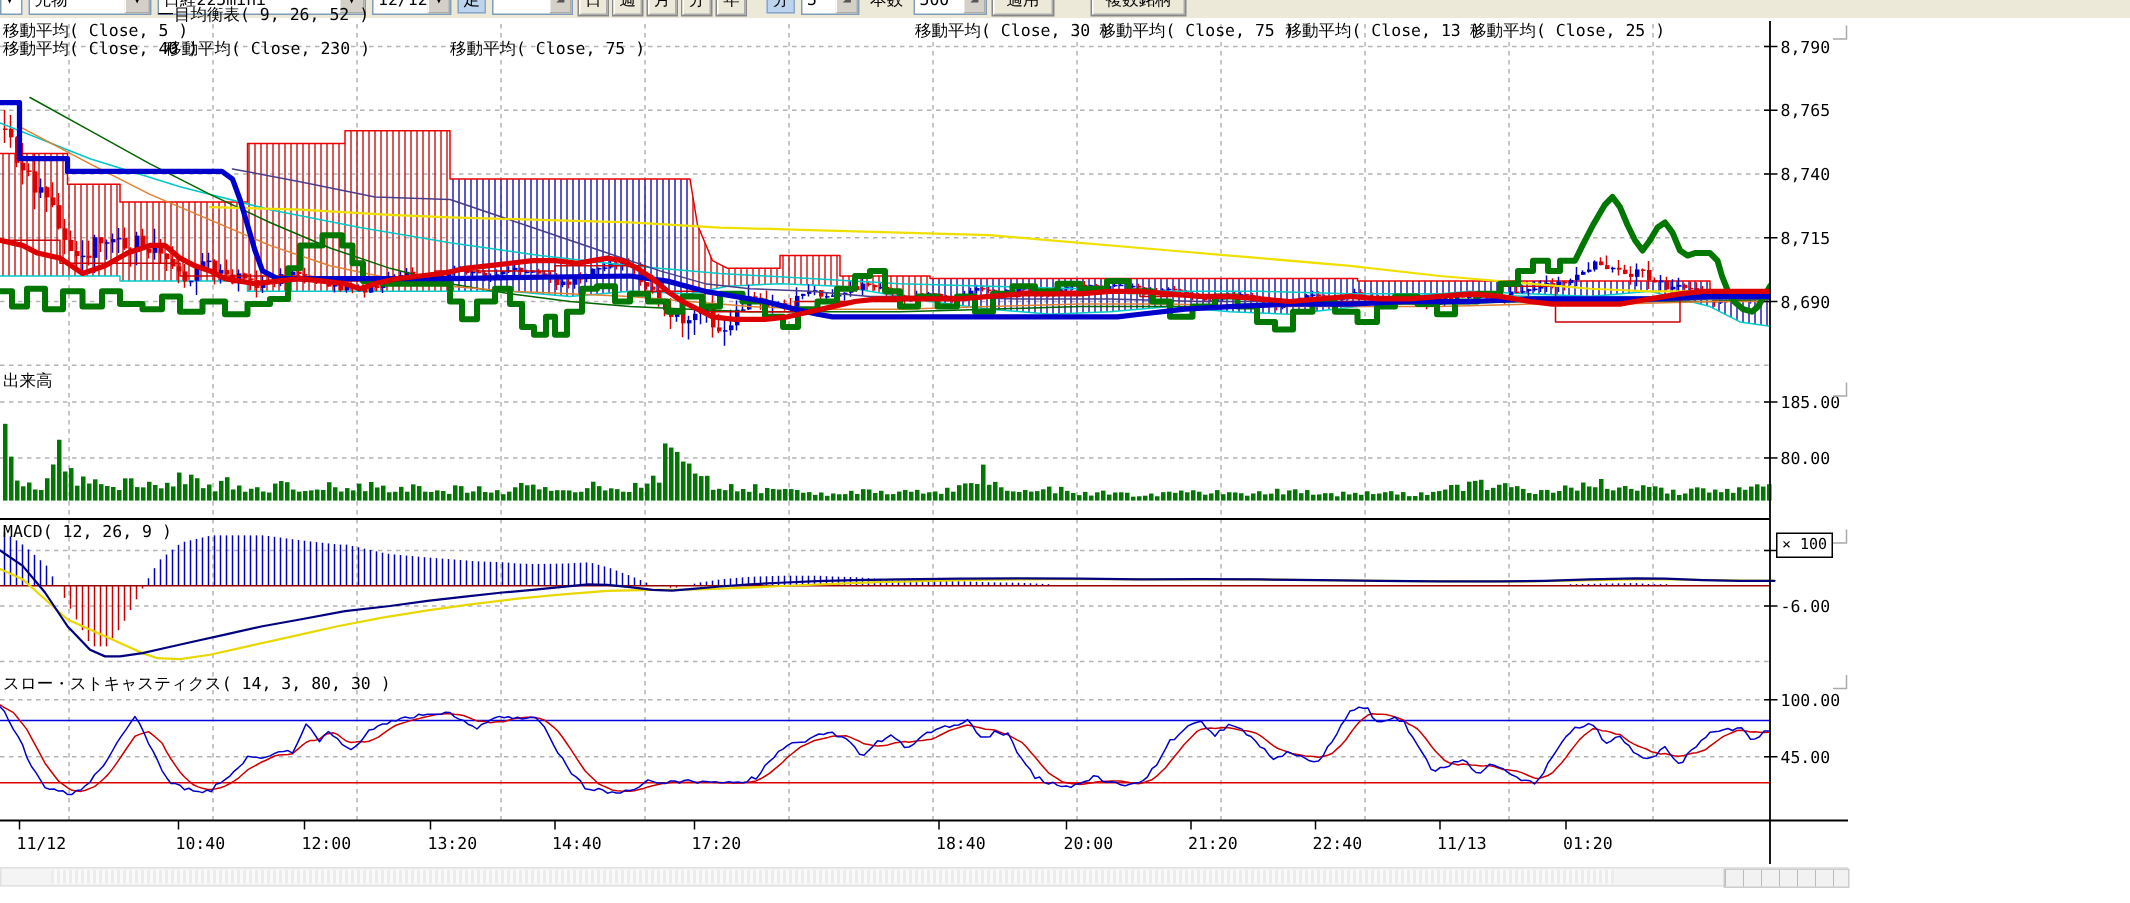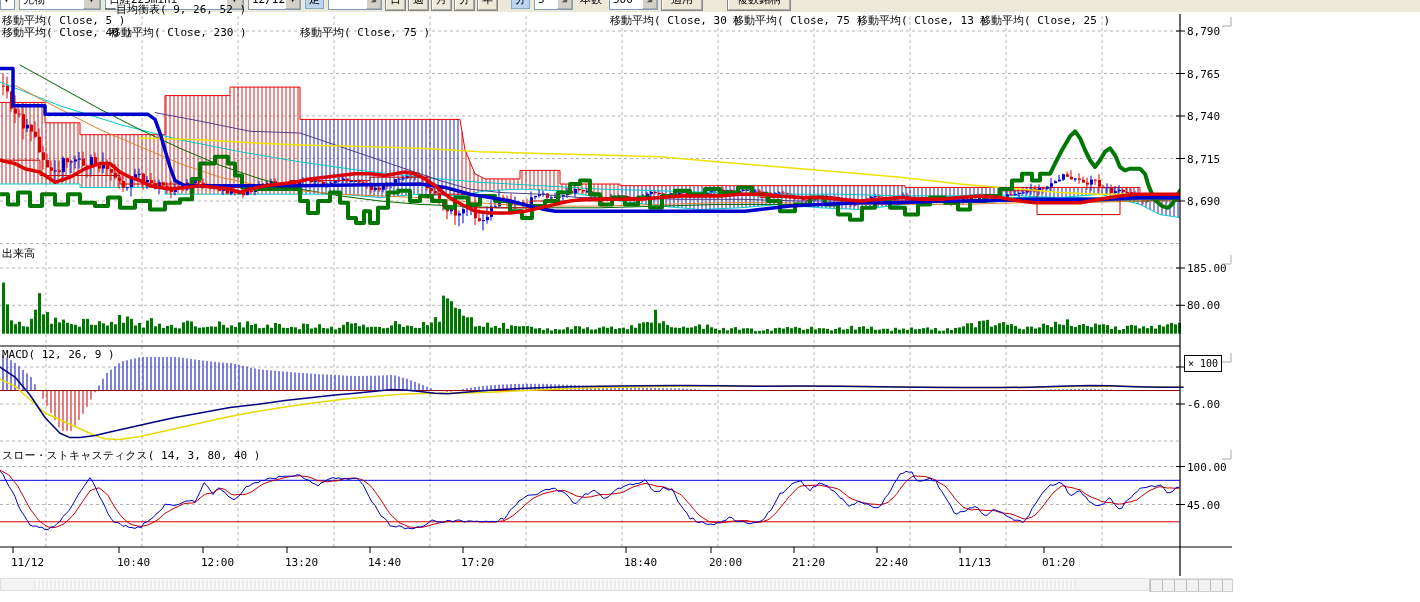--- a/index.html
+++ b/index.html
@@ -1592,21 +1592,21 @@
   <div class="leg" style="left:610px;top:15px">移動平均( Close, 30 )</div>
   <div class="leg" style="left:733px;top:15px">移動平均( Close, 75 )</div>
   <div class="leg" style="left:857px;top:15px">移動平均( Close, 13 )</div>
   <div class="leg" style="left:980px;top:15px">移動平均( Close, 25 )</div>
   <div class="leg" style="left:2px;top:27px">移動平均( Close, 40 )</div>
   <div class="leg" style="left:110px;top:27px">移動平均( Close, 230 )</div>
   <div class="leg" style="left:300px;top:27px">移動平均( Close, 75 )</div>
 
   <div class="ptitle" style="left:2px;top:246px">出来高</div>
   <div class="ptitle" style="left:2px;top:348px">MACD( 12, 26, 9 )</div>
-  <div class="ptitle" style="left:2px;top:448px">スロー・ストキャスティクス( 14, 3, 80, 40 )</div>
+  <div class="ptitle" style="left:2px;top:448px">スロー・ストキャスティクス( 14, 3, 80, 30 )</div>
 
   <div id="mult-box">× 100</div>
 
   <div id="hscroll">
     <div id="hscroll-thumb"></div>
     <div id="hscroll-right"></div>
   </div>
 </div>
 
 </body></html>

